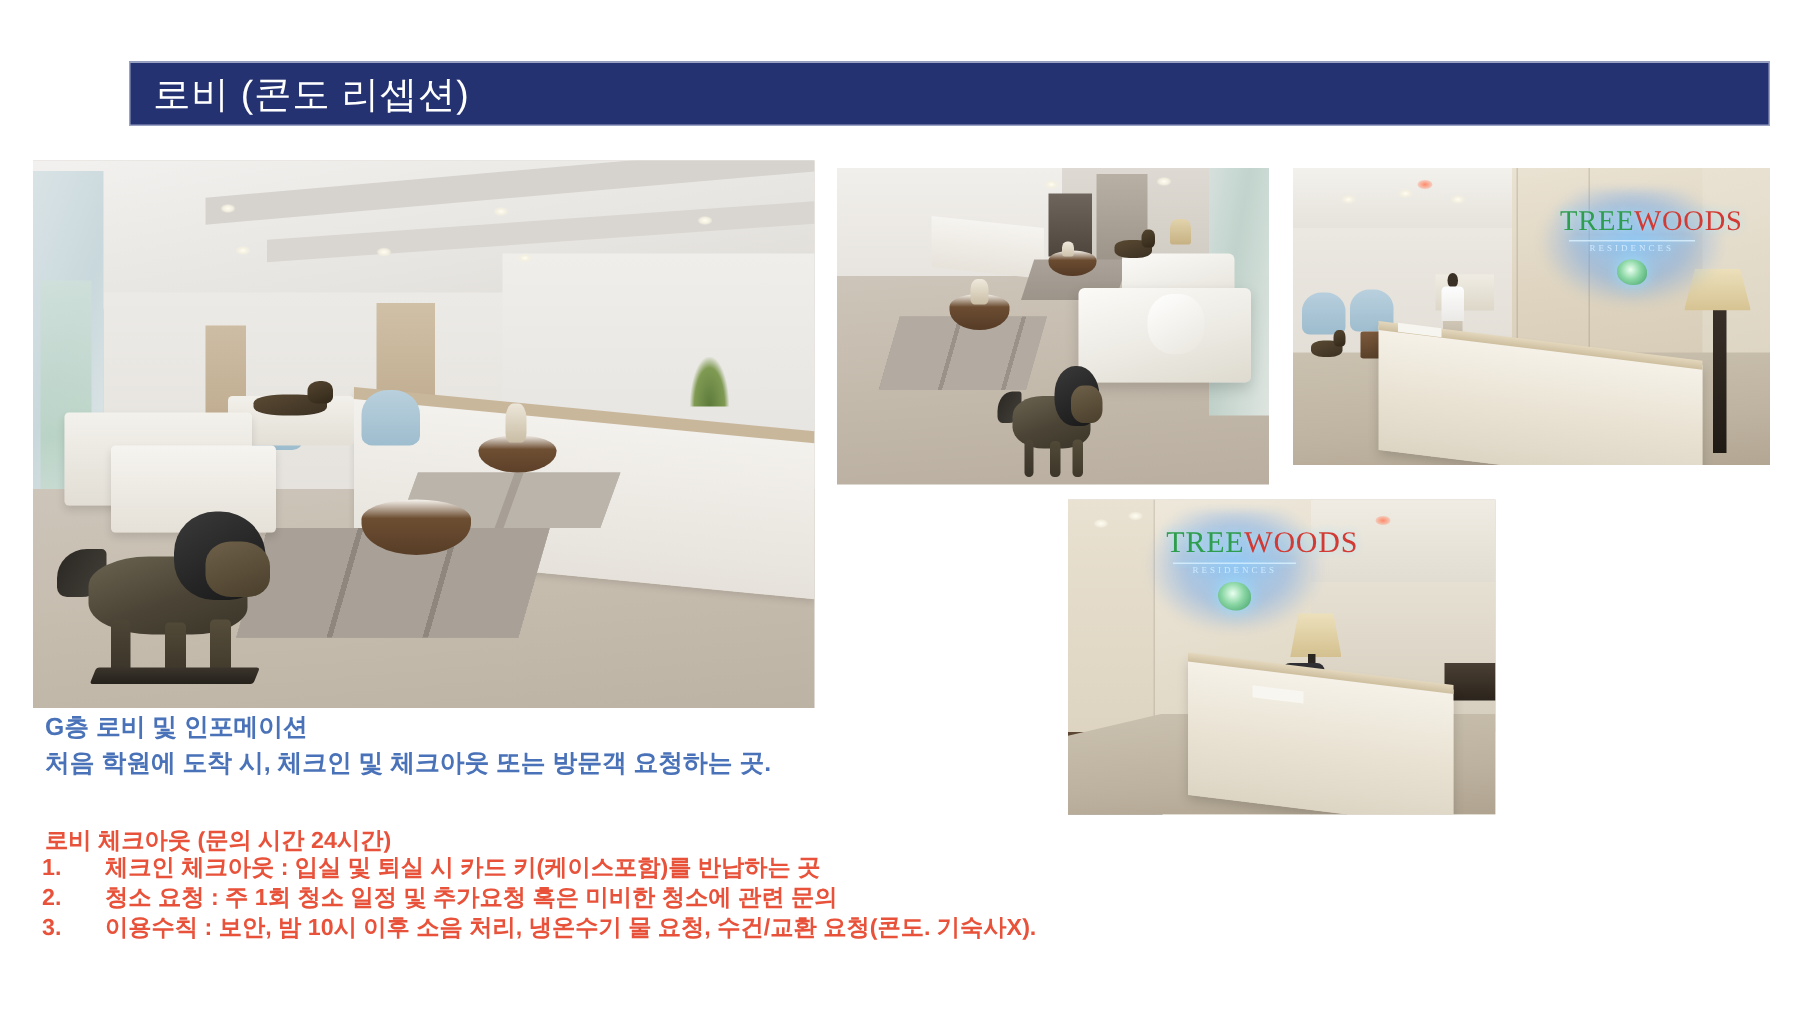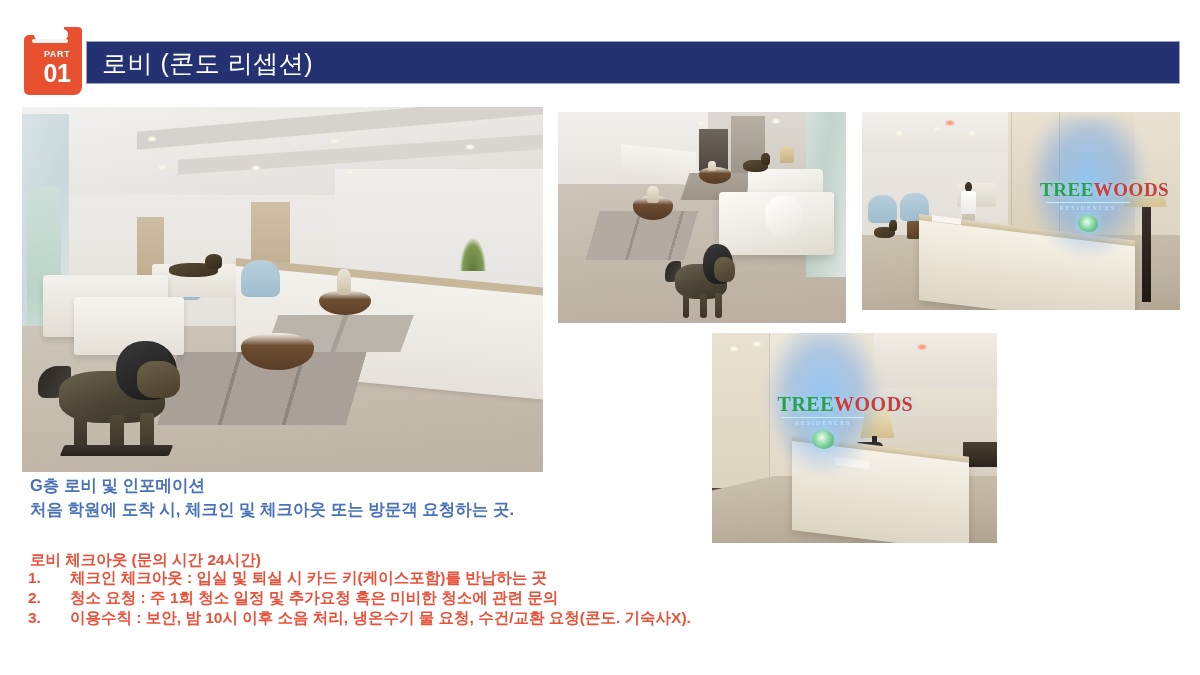--- a/index.html
+++ b/index.html
@@ -257,23 +257,23 @@
 
   
   .sign { position: absolute; text-align: center; }
   .sign-glow {
     position: absolute; left: -14%; top: -22%; width: 128%; height: 150%;
     background: radial-gradient(ellipse at 50% 45%, rgba(120,190,255,.75) 0%,
                 rgba(80,150,240,.38) 42%, rgba(70,140,235,0) 72%);
     filter: blur(3px);
   }
   .sign-word {
-    position: relative; font-weight: bold; letter-spacing: .5px;
+    position: relative; font-weight: normal; letter-spacing: .5px;
     font-family: "Liberation Serif", "DejaVu Serif", serif;
-    white-space: nowrap; line-height: 1; margin-top: 42px;
+    white-space: nowrap; line-height: 1;
   }
   .sw-tree { color: #2f9d4e; text-shadow: 0 0 6px rgba(160,230,255,.95); }
   .sw-woods{ color: #d23a33; text-shadow: 0 0 6px rgba(160,230,255,.95); }
   .sign-sub {
     position: relative; color: #cfe9ff; letter-spacing: 2px;
     text-shadow: 0 0 5px rgba(140,210,255,.9);
     font-family: "Liberation Serif", serif;
   }
   .sign-rule { position: relative; height: 1px; background: rgba(215,240,255,.85);
                box-shadow: 0 0 4px rgba(150,220,255,.9); }
@@ -300,29 +300,20 @@
   }
   .rule-txt { color: #e8523a; font-size: 15.5px; font-weight: bold; }
 </style>
 </head>
 <body>
 
 <div class="slide">
 
   <div class="header-bar"></div>
 
-  <div class="part-badge">
-    <div class="badge-spine"></div>
-    <div class="badge-bookmark"></div>
-    <div class="badge-body"></div>
-    <div class="badge-page"></div>
-    <div class="badge-page2"></div>
-    <div class="badge-part">PART</div>
-    <div class="badge-num">01</div>
-  </div>
 
   <div class="header-title">로비 (콘도 리셉션)</div>
 
   <div class="photo photo-main">
     <div class="sc">
       <div class="r m-ceil"></div>
       <div class="r m-beam1"></div>
       <div class="r m-beam2"></div>
       <div class="r m-wallB"></div>
       <div class="r m-wallR"></div>

